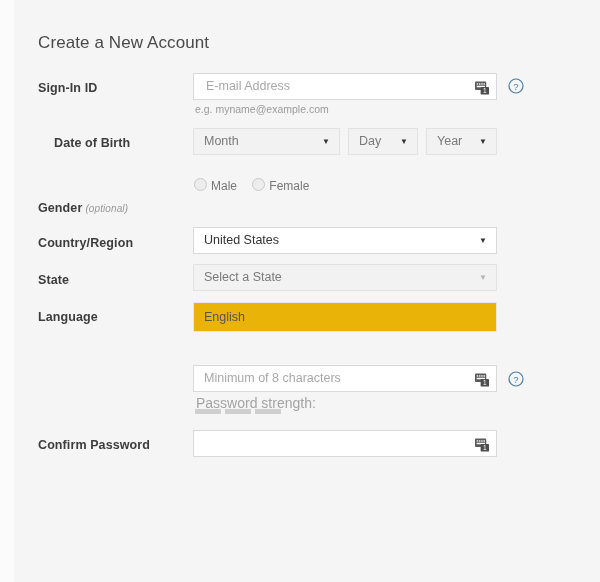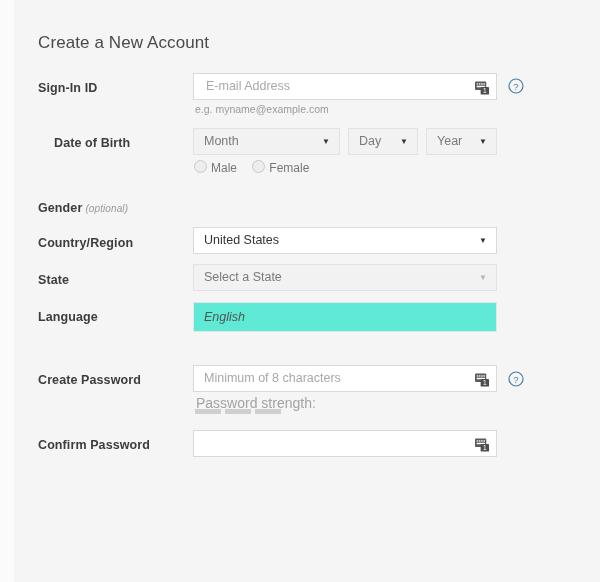--- a/index.html
+++ b/index.html
@@ -71,24 +71,23 @@
   }
   .field.placeholder {
     color: #a8a8a8;
   }
   .field.disabled {
     background: #f2f2f2;
     border-color: #e2e2e2;
     color: #7a7a7a;
   }
   .field.readonlyish {
-    background: #5eead4;
+    background: #eab308;
     border-color: #e6e6e6;
     color: #555555;
-    font-style: italic;
   }
 
   .caret {
     position: absolute;
     right: 9px;
     top: 50%;
     transform: translateY(-50%);
     font-size: 8px;
     color: #333;
     line-height: 1;
@@ -268,21 +267,21 @@
 
   <div class="field disabled" style="left:426px; top:128px; width:71px;">
     <span>Year</span>
     <span class="caret">▼</span>
   </div>
 
   <div class="row-label" style="top:176px;margin-top:25px;">
     <span>Gender</span><span class="optional">(optional)</span>
   </div>
 
-  <div class="radio-group" style="top:160px;">
+  <div class="radio-group" style="top:178px;">
     <span class="radio-opt">
       <span class="radio-dot"></span><span>Male</span>
     </span>
     <span class="radio-opt">
       <span class="radio-dot"></span><span>Female</span>
     </span>
   </div>
 
   <div class="row-label" style="top:236px;">Country/Region</div>
 
@@ -297,21 +296,20 @@
     <span>Select a State</span>
     <span class="caret dim">▼</span>
   </div>
 
   <div class="row-label" style="top:310px;">Language</div>
 
   <div class="field readonlyish" style="left:193px; top:302px; width:304px; height:30px; line-height:28px;">
     <span>English</span>
   </div>
 
-  <div class="row-label" style="top:373px;">Create Password</div>
 
   <div class="field placeholder" style="left:193px; top:365px; width:304px;">
     <span>Minimum of 8 characters</span>
     <span class="pm-icon">
       <svg viewBox="0 0 16 16" width="15" height="15">
         <rect x="0" y="1" width="12" height="9" rx="1" fill="#5a5a5a"></rect>
         <rect x="1.8" y="3" width="1.6" height="1.4" fill="#ffffff"></rect>
         <rect x="4.2" y="3" width="1.6" height="1.4" fill="#ffffff"></rect>
         <rect x="6.6" y="3" width="1.6" height="1.4" fill="#ffffff"></rect>
         <rect x="9" y="3" width="1.6" height="1.4" fill="#ffffff"></rect>

